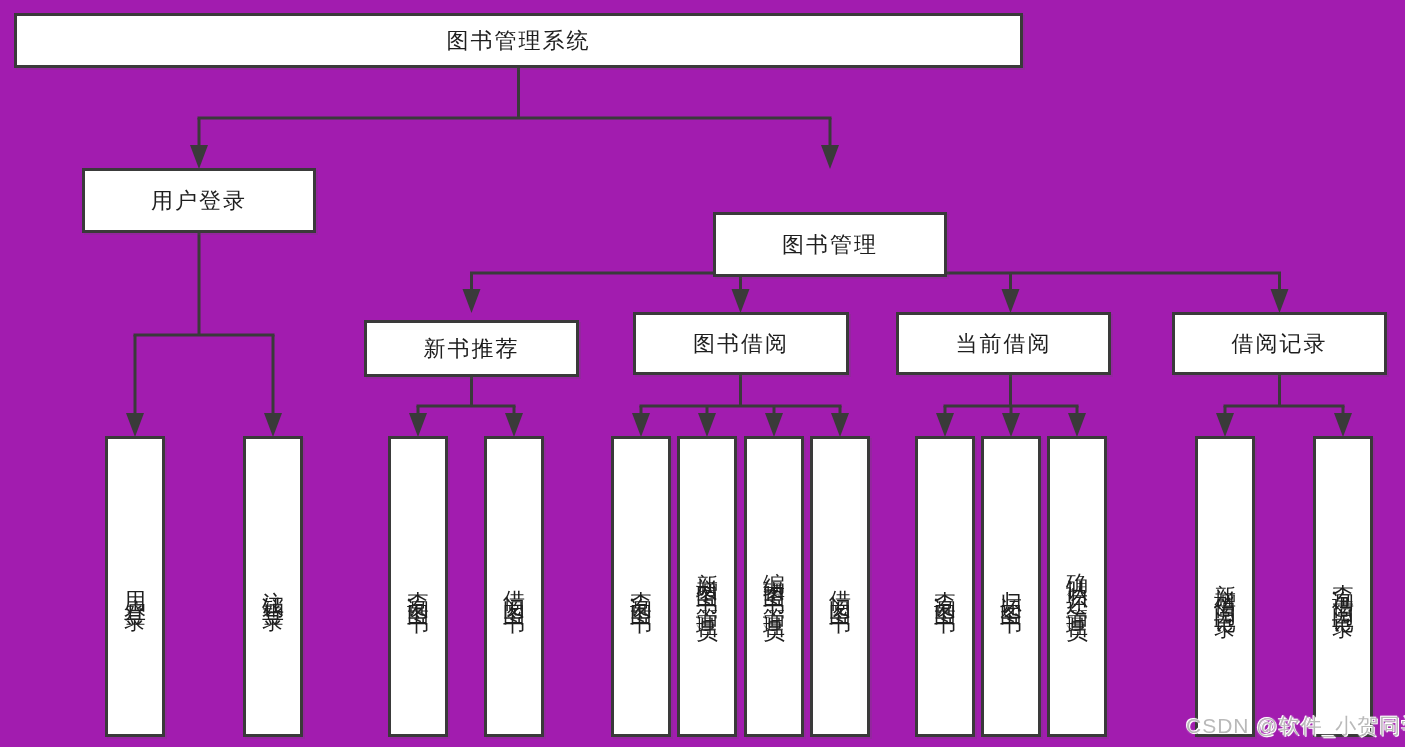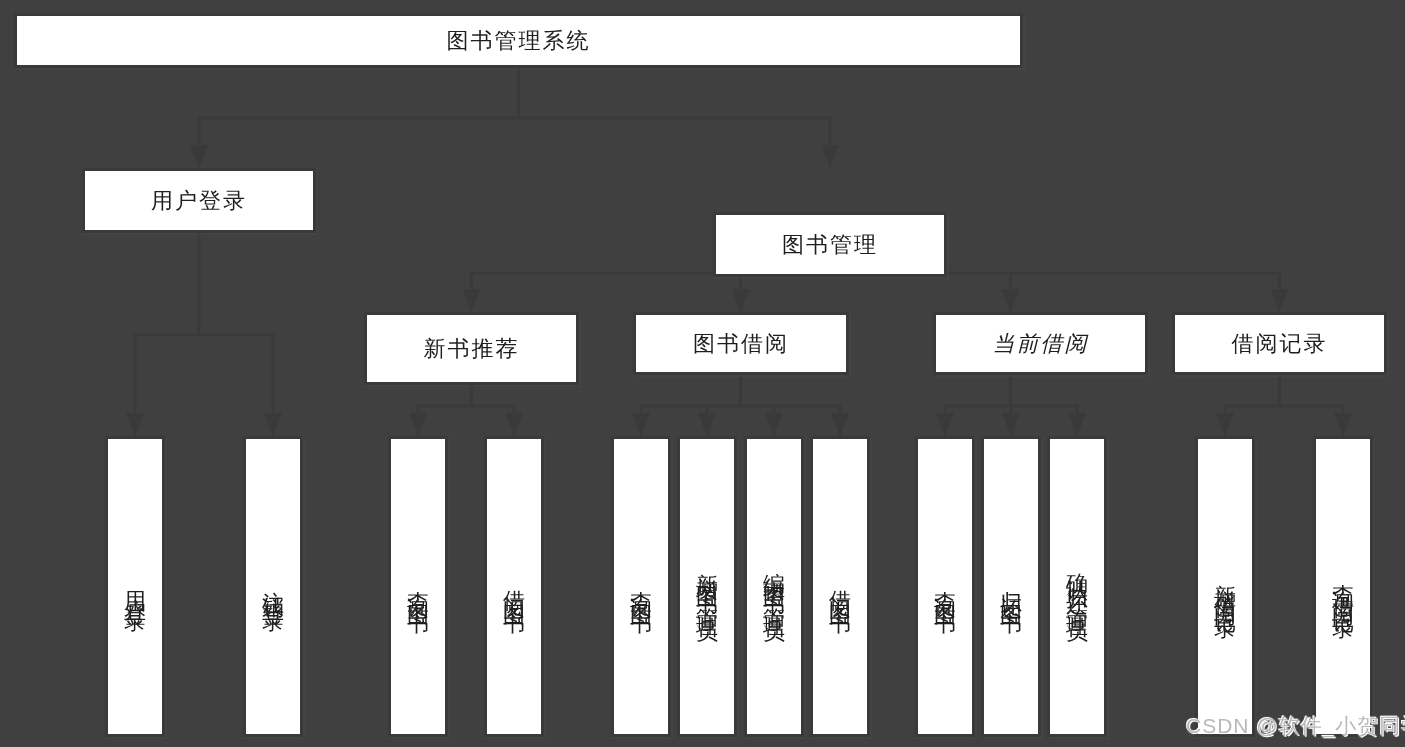--- a/index.html
+++ b/index.html
@@ -5,21 +5,21 @@
   html, body {
     margin: 0;
     padding: 0;
     background: #ffffff;
     font-family: "Liberation Sans", "DejaVu Sans", sans-serif;
   }
   .stage {
     position: relative;
     width: 1405px;
     height: 747px;
-    background: #404040;
+    background: #a21caf;
     overflow: hidden;
   }
   .connectors {
     position: absolute;
     left: 0;
     top: 0;
     width: 1405px;
     height: 747px;
   }
   .node {
@@ -113,23 +113,23 @@
       <polygon points="1216,413 1234,413 1225,437" fill="#3a3a3a"></polygon>
       <line x1="1343" y1="406" x2="1343" y2="418" stroke="#3a3a3a" stroke-width="3"></line>
       <polygon points="1334,413 1352,413 1343,437" fill="#3a3a3a"></polygon>
     </svg>
   <div id="nodes-layer">
       <div class="node" style="left: 14px; top: 13px; width: 1009px; height: 55px;">图书管理系统</div>
       <div class="node" style="left: 82px; top: 168px; width: 234px; height: 65px;">用户登录</div>
       <div class="node" style="left: 713px; top: 168px; width: 234px; height: 65px; margin-top: 44px;">图书管理</div>
       <div class="node vertical" style="left: 105px; top: 436px; width: 60px; height: 301px;">用户登录</div>
       <div class="node vertical" style="left: 243px; top: 436px; width: 60px; height: 301px;">注销登录</div>
-      <div class="node" style="left: 364px; top: 312px; width: 215px; height: 73px;">新书推荐</div>
+      <div class="node" style="left: 364px; top: 320px; width: 215px; height: 57px;">新书推荐</div>
       <div class="node" style="left: 633px; top: 312px; width: 216px; height: 63px;">图书借阅</div>
-      <div class="node" style="left: 933px; top: 312px; width: 215px; height: 63px; font-style: italic;">当前借阅</div>
+      <div class="node" style="left: 896px; top: 312px; width: 215px; height: 63px;">当前借阅</div>
       <div class="node" style="left: 1172px; top: 312px; width: 215px; height: 63px;">借阅记录</div>
       <div class="node vertical" style="left: 388px; top: 436px; width: 60px; height: 301px;">查询图书</div>
       <div class="node vertical" style="left: 484px; top: 436px; width: 60px; height: 301px;">借阅图书</div>
       <div class="node vertical" style="left: 611px; top: 436px; width: 60px; height: 301px;">查询图书</div>
       <div class="node vertical" style="left: 677px; top: 436px; width: 60px; height: 301px;">新增图书（管理员）</div>
       <div class="node vertical" style="left: 744px; top: 436px; width: 60px; height: 301px;">编辑图书（管理员）</div>
       <div class="node vertical" style="left: 810px; top: 436px; width: 60px; height: 301px;">借阅图书</div>
       <div class="node vertical" style="left: 915px; top: 436px; width: 60px; height: 301px;">查询图书</div>
       <div class="node vertical" style="left: 981px; top: 436px; width: 60px; height: 301px;">归还图书</div>
       <div class="node vertical" style="left: 1047px; top: 436px; width: 60px; height: 301px;">确认归还（管理员）</div>

